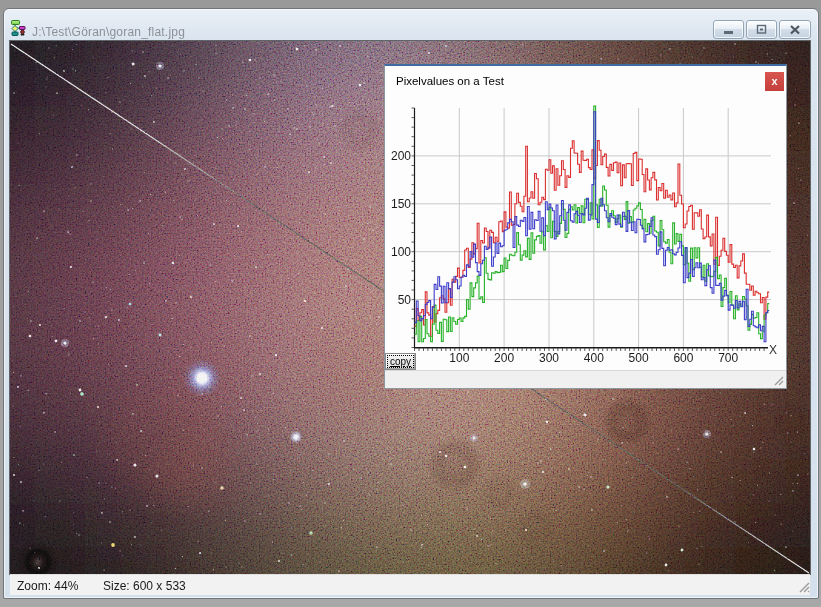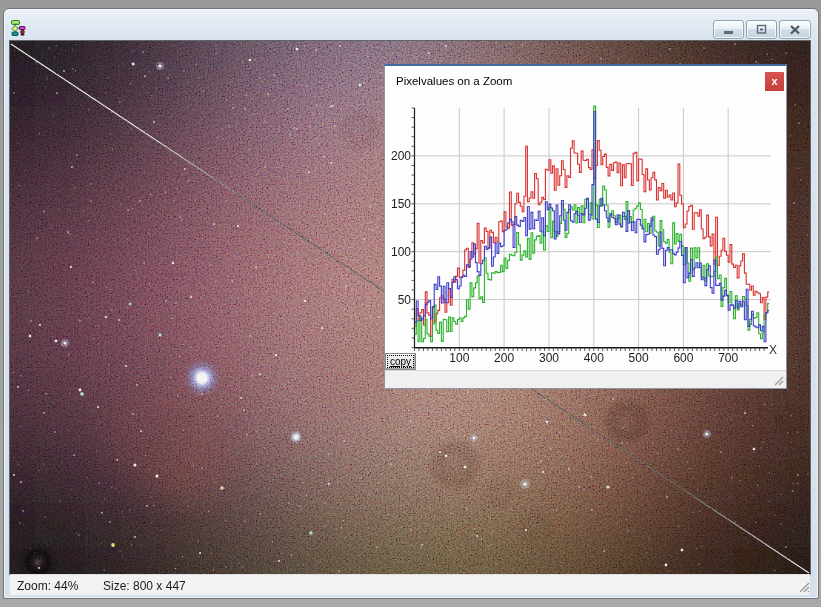--- a/index.html
+++ b/index.html
@@ -10,20 +10,21 @@
 <line x1="4" y1="8" x2="11" y2="8" stroke="#1c7878" stroke-width="1"></line>
 <line x1="11" y1="8" x2="11" y2="13" stroke="#333" stroke-width="1"></line>
 <rect x="0.5" y="0.5" width="8" height="4" rx="1" fill="#7fd84f" stroke="#2e7d1e"></rect>
 <rect x="1.5" y="1.3" width="6" height="1.2" fill="#c8f0a8" opacity="0.9"></rect>
 <path d="M4 5.5 L7 8.5 L4 11.5 L1 8.5 Z" fill="#f4f46a" stroke="#1c7878"></path>
 <rect x="8.5" y="6.5" width="5.5" height="3" rx="0.5" fill="#cc3fcc" stroke="#5a1a5a"></rect>
 <rect x="1" y="12" width="6" height="3.5" rx="0.8" fill="#1f9090" stroke="#0d5555"></rect>
 <circle cx="11.5" cy="12" r="1.8" fill="#993333" stroke="#551515"></circle>
 <rect x="9.8" y="13.8" width="3.4" height="1.8" rx="0.4" fill="#222"></rect>
 </svg>
+  <div style="position:absolute;left:28px;top:16px;font-size:12px;color:#8c9196;letter-spacing:0.2px">J:\Test\Göran\goran_flat.jpg</div>
   <div style="position:absolute;left:709px;top:11px;width:29px;height:17px;border:1px solid #93a5b5;border-radius:3px;background:linear-gradient(180deg,#fdfeff 0%,#e7eef5 45%,#d3dee9 50%,#c5d3e1 100%);box-shadow:inset 0 0 0 1px rgba(255,255,255,0.75)">
       <div style="position:absolute;left:10px;top:10px;width:9px;height:3px;background:#5d6a75"></div>
     </div>
   <div style="position:absolute;left:742px;top:11px;width:29px;height:17px;border:1px solid #93a5b5;border-radius:3px;background:linear-gradient(180deg,#fdfeff 0%,#e7eef5 45%,#d3dee9 50%,#c5d3e1 100%);box-shadow:inset 0 0 0 1px rgba(255,255,255,0.75)">
       <svg width="29" height="17" viewBox="0 0 29 17" style="position:absolute;left:0;top:0">
         <rect x="10.5" y="4.5" width="8" height="7.5" fill="none" stroke="#5d6a75" stroke-width="1.4"></rect>
         <rect x="13" y="7.5" width="3" height="2" fill="#5d6a75"></rect>
       </svg>
     </div>
   <div style="position:absolute;left:775px;top:11px;width:30px;height:17px;border:1px solid #93a5b5;border-radius:3px;background:linear-gradient(180deg,#fdfeff 0%,#e7eef5 45%,#d3dee9 50%,#c5d3e1 100%);box-shadow:inset 0 0 0 1px rgba(255,255,255,0.75)">
@@ -1506,21 +1507,21 @@
 <circle cx="192" cy="337" r="5" fill="#ffffff"></circle>
 <circle cx="286" cy="396" r="6.5" fill="url(#midstar)"></circle>
 <circle cx="286" cy="396" r="2" fill="#ffffff"></circle>
 <line x1="1" y1="3" x2="799" y2="532" stroke="url(#lineGrad)" stroke-width="1.05"></line>
 <rect width="800" height="533" filter="url(#grain)" style="mix-blend-mode:overlay" opacity="0.6"></rect>
 <rect width="800" height="533" filter="url(#grain)" opacity="0.09"></rect>
 </svg>
   </div>
   <div style="position:absolute;left:6px;top:565px;width:800px;height:20px;background:#f2f2f2;border-top:1px solid #e0e0e0">
     <div style="position:absolute;left:7px;top:4px;font-size:12px;color:#1a1a1a">Zoom: 44%</div>
-    <div style="position:absolute;left:93px;top:4px;font-size:12px;color:#1a1a1a">Size: 800 x 447</div>
+    <div style="position:absolute;left:93px;top:4px;font-size:12px;color:#1a1a1a">Size: 600 x 533</div>
   </div>
   <svg width="14" height="12" viewBox="0 0 14 12" style="position:absolute;left:793px;top:572px">
       <path d="M12 2 L3 11 M12 6 L7 11 M12 10 L11 11" stroke="#9a9a9a" stroke-width="1.4"></path>
     </svg>
 </div>
 
 <div style="position:absolute;left:384px;top:64px;width:401px;height:322px;background:#fdfdfd;border:1px solid #8f979e;border-top:2px solid #3f6da3">
   <svg width="402" height="325" viewBox="0 0 402 325" style="position:absolute;left:0;top:0;font-family:'Liberation Sans',sans-serif">
 <line x1="74.3" y1="42" x2="74.3" y2="281.5" stroke="#c9c9c9" stroke-width="1"></line>
 <line x1="119.1" y1="42" x2="119.1" y2="281.5" stroke="#c9c9c9" stroke-width="1"></line>
@@ -1649,21 +1650,21 @@
 <text x="343.2" y="296" font-size="12" fill="#1c1c1c" text-anchor="middle">700</text>
 <text x="26" y="237.6" font-size="12" fill="#1c1c1c" text-anchor="end">50</text>
 <text x="26" y="189.7" font-size="12" fill="#1c1c1c" text-anchor="end">100</text>
 <text x="26" y="141.8" font-size="12" fill="#1c1c1c" text-anchor="end">150</text>
 <text x="26" y="93.9" font-size="12" fill="#1c1c1c" text-anchor="end">200</text>
 <text x="384" y="288" font-size="12" fill="#333" text-anchor="start">X</text>
 <path d="M29.5 260.4H31.3V242.6H33.1V254.4H34.9V246.8H36.7V243.6H38.5V259.0H40.3V225.9H42.0V246.9H43.8V249.1H45.6V270.2H47.4V240.6H49.2V256.0H51.0V247.6H52.8V244.4H54.6V231.8H56.4V229.8H58.2V232.9H60.0V246.2H61.8V236.7H63.6V222.7H65.4V239.3H67.1V213.3H68.9V216.1H70.7V210.4H72.5V202.1H74.3V211.5H76.1V211.2H77.9V204.4H79.7V184.0H81.5V182.3H83.3V201.4H85.1V193.1H86.9V176.7H88.7V187.9H90.5V182.6H92.2V157.2H94.0V197.0H95.8V174.5H97.6V177.0H99.4V162.0H101.2V165.5H103.0V182.3H104.8V164.3H106.6V166.4H108.4V176.8H110.2V171.3H112.0V175.7H113.8V155.8H115.6V155.0H117.3V165.6H119.1V145.9H120.9V161.1H122.7V162.2H124.5V126.0H126.3V159.2H128.1V158.5H129.9V137.8H131.7V127.3H133.5V136.4H135.3V140.3H137.1V145.7H138.9V130.2H140.7V80.3H142.4V135.7H144.2V132.0H146.0V125.7H147.8V132.2H149.6V107.5H151.4V112.8H153.2V138.8H155.0V136.2H156.8V131.3H158.6V133.6H160.4V103.3H162.2V104.3H164.0V93.7H165.8V107.3H167.5V99.9H169.3V124.3H171.1V102.8H172.9V119.3H174.7V109.8H176.5V94.8H178.3V103.5H180.1V121.4H181.9V109.7H183.7V111.4H185.5V82.2H187.3V74.7H189.1V87.0H190.9V87.2H192.6V98.3H194.4V106.4H196.2V85.1H198.0V94.3H199.8V94.5H201.6V93.2H203.4V101.6H205.2V103.5H207.0V83.9H208.8V112.4H210.6V99.5H212.4V74.6H214.2V84.2H216.0V98.7H217.7V90.5H219.5V88.1H221.3V101.4H223.1V110.0H224.9V98.4H226.7V104.4H228.5V96.7H230.3V96.1H232.1V106.8H233.9V97.0H235.7V119.7H237.5V98.9H239.3V111.8H241.1V97.7H242.8V97.6H244.6V97.8H246.4V119.5H248.2V87.5H250.0V86.4H251.8V114.6H253.6V93.0H255.4V93.2H257.2V108.5H259.0V125.7H260.8V102.9H262.6V114.0H264.4V123.9H266.1V111.7H267.9V106.4H269.7V113.9H271.5V134.0H273.3V121.5H275.1V124.8H276.9V117.5H278.7V132.2H280.5V124.2H282.3V131.3H284.1V129.0H285.9V133.9H287.7V127.0H289.5V140.7H291.2V136.9H293.0V98.0H294.8V129.2H296.6V138.0H298.4V161.8H300.2V158.0H302.0V145.0H303.8V140.5H305.6V139.3H307.4V163.3H309.2V146.7H311.0V146.9H312.8V150.2H314.6V143.8H316.3V163.0H318.1V172.6H319.9V171.0H321.7V149.1H323.5V170.9H325.3V179.9H327.1V168.0H328.9V198.2H330.7V151.3H332.5V199.4H334.3V190.2H336.1V184.3H337.9V172.2H339.7V185.4H341.4V189.2H343.2V196.3H345.0V178.6H346.8V198.1H348.6V201.5H350.4V199.3H352.2V211.9H354.0V199.9H355.8V195.0H357.6V187.9H359.4V207.1H361.2V218.2H363.0V218.3H364.8V224.3H366.5V220.0H368.3V229.3H370.1V225.3H371.9V226.8H373.7V227.8H375.5V236.8H377.3V231.5H379.1V253.3H380.9V231.1H382.7V226.1H384.2" fill="none" stroke="#db2f2f" stroke-width="1.1"></path>
 <path d="M29.5 268.1H31.3V254.7H33.1V275.8H34.9V250.4H36.7V275.8H38.5V272.5H40.3V253.5H42.0V267.7H43.8V270.3H45.6V275.8H47.4V258.2H49.2V239.1H51.0V264.2H52.8V267.4H54.6V256.4H56.4V275.4H58.2V253.2H60.0V253.8H61.8V265.6H63.6V251.0H65.4V265.5H67.1V251.8H68.9V255.5H70.7V258.2H72.5V253.5H74.3V252.0H76.1V255.5H77.9V251.9H79.7V250.4H81.5V233.5H83.3V243.1H85.1V216.9H86.9V230.6H88.7V221.9H90.5V216.9H92.2V210.1H94.0V232.6H95.8V230.9H97.6V236.5H99.4V191.8H101.2V207.2H103.0V213.4H104.8V213.9H106.6V206.8H108.4V207.2H110.2V205.6H112.0V206.6H113.8V206.4H115.6V199.3H117.3V205.6H119.1V192.0H120.9V202.5H122.7V194.4H124.5V188.3H126.3V189.3H128.1V189.7H129.9V186.2H131.7V166.6H133.5V178.7H135.3V194.1H137.1V189.1H138.9V184.8H140.7V190.9H142.4V172.4H144.2V193.4H146.0V166.7H147.8V187.2H149.6V173.9H151.4V170.4H153.2V169.6H155.0V177.2H156.8V165.9H158.6V183.9H160.4V159.6H162.2V165.5H164.0V141.2H165.8V171.8H167.5V155.4H169.3V165.4H171.1V170.4H172.9V165.5H174.7V157.4H176.5V137.7H178.3V143.4H180.1V171.5H181.9V167.4H183.7V143.4H185.5V140.8H187.3V144.0H189.1V138.8H190.9V157.0H192.6V141.6H194.4V148.0H196.2V139.9H198.0V156.8H199.8V133.2H201.6V133.5H203.4V148.3H205.2V136.8H207.0V153.0H208.8V40.1H210.6V138.9H212.4V161.5H214.2V133.3H216.0V140.1H217.7V120.0H219.5V124.0H221.3V139.2H223.1V161.1H224.9V149.4H226.7V144.8H228.5V149.7H230.3V156.5H232.1V152.6H233.9V149.0H235.7V161.1H237.5V150.5H239.3V153.4H241.1V135.6H242.8V157.1H244.6V150.6H246.4V156.1H248.2V144.0H250.0V142.2H251.8V139.9H253.6V136.9H255.4V143.5H257.2V162.1H259.0V153.2H260.8V165.8H262.6V157.6H264.4V167.2H266.1V154.5H267.9V150.2H269.7V165.0H271.5V166.3H273.3V179.9H275.1V154.6H276.9V163.7H278.7V175.7H280.5V177.1H282.3V173.5H284.1V186.2H285.9V197.8H287.7V156.9H289.5V178.0H291.2V167.6H293.0V175.4H294.8V168.4H296.6V179.9H298.4V198.6H300.2V181.8H302.0V197.1H303.8V215.2H305.6V182.1H307.4V203.6H309.2V181.7H311.0V191.9H312.8V181.8H314.6V201.2H316.3V210.9H318.1V199.3H319.9V215.2H321.7V197.8H323.5V209.9H325.3V210.7H327.1V210.2H328.9V205.4H330.7V191.4H332.5V212.6H334.3V209.0H336.1V240.5H337.9V221.6H339.7V212.4H341.4V229.1H343.2V236.8H345.0V225.5H346.8V239.1H348.6V252.7H350.4V229.8H352.2V243.9H354.0V237.7H355.8V240.0H357.6V230.5H359.4V233.3H361.2V239.9H363.0V264.2H364.8V258.4H366.5V248.4H368.3V252.2H370.1V251.5H371.9V246.7H373.7V267.7H375.5V272.6H377.3V265.8H379.1V249.3H380.9V246.8H382.7V237.6H384.2" fill="none" stroke="#28b228" stroke-width="1.1"></path>
 <path d="M29.5 256.6H31.3V235.0H33.1V249.8H34.9V254.6H36.7V252.6H38.5V249.8H40.3V238.4H42.0V236.5H43.8V234.6H45.6V252.8H47.4V241.2H49.2V218.4H51.0V223.5H52.8V210.7H54.6V220.1H56.4V237.0H58.2V220.2H60.0V236.7H61.8V216.7H63.6V222.6H65.4V231.5H67.1V216.1H68.9V210.7H70.7V213.7H72.5V222.8H74.3V220.0H76.1V211.0H77.9V209.2H79.7V210.5H81.5V198.9H83.3V200.8H85.1V185.5H86.9V191.2H88.7V178.1H90.5V196.6H92.2V205.6H94.0V209.4H95.8V197.7H97.6V194.2H99.4V180.2H101.2V183.4H103.0V181.7H104.8V171.0H106.6V200.2H108.4V191.0H110.2V177.0H112.0V187.4H113.8V177.1H115.6V180.7H117.3V179.8H119.1V164.2H120.9V163.2H122.7V156.9H124.5V153.4H126.3V155.8H128.1V181.5H129.9V150.6H131.7V159.1H133.5V160.5H135.3V154.3H137.1V155.4H138.9V151.5H140.7V169.8H142.4V140.5H144.2V163.1H146.0V146.4H147.8V162.7H149.6V153.7H151.4V154.5H153.2V145.4H155.0V165.3H156.8V151.9H158.6V169.7H160.4V135.8H162.2V143.6H164.0V138.1H165.8V142.0H167.5V144.7H169.3V172.9H171.1V139.0H172.9V167.9H174.7V149.7H176.5V134.5H178.3V154.3H180.1V164.2H181.9V146.4H183.7V138.9H185.5V154.7H187.3V156.1H189.1V147.7H190.9V145.4H192.6V149.3H194.4V156.5H196.2V147.6H198.0V148.9H199.8V142.2H201.6V132.3H203.4V154.1H205.2V148.9H207.0V118.6H208.8V45.8H210.6V153.1H212.4V156.5H214.2V139.9H216.0V132.2H217.7V138.7H219.5V144.8H221.3V151.7H223.1V155.7H224.9V147.6H226.7V151.2H228.5V152.3H230.3V158.6H232.1V149.0H233.9V158.1H235.7V160.5H237.5V146.2H239.3V150.3H241.1V165.4H242.8V144.6H244.6V156.2H246.4V164.5H248.2V155.7H250.0V166.7H251.8V153.2H253.6V153.5H255.4V159.2H257.2V162.9H259.0V175.9H260.8V168.6H262.6V168.3H264.4V160.4H266.1V151.7H267.9V169.0H269.7V170.6H271.5V188.2H273.3V183.8H275.1V165.9H276.9V182.4H278.7V199.7H280.5V184.2H282.3V181.5H284.1V184.3H285.9V183.7H287.7V187.8H289.5V188.9H291.2V186.3H293.0V182.0H294.8V175.7H296.6V189.4H298.4V216.8H300.2V181.6H302.0V211.6H303.8V207.1H305.6V193.5H307.4V210.5H309.2V201.7H311.0V196.8H312.8V201.8H314.6V197.1H316.3V213.7H318.1V211.5H319.9V219.6H321.7V203.7H323.5V199.8H325.3V221.6H327.1V227.3H328.9V194.1H330.7V219.4H332.5V219.5H334.3V217.3H336.1V234.1H337.9V230.1H339.7V224.4H341.4V229.6H343.2V244.1H345.0V238.9H346.8V239.3H348.6V242.2H350.4V234.5H352.2V241.9H354.0V235.4H355.8V240.7H357.6V235.2H359.4V253.7H361.2V223.3H363.0V260.5H364.8V253.2H366.5V245.2H368.3V259.8H370.1V260.9H371.9V261.7H373.7V258.9H375.5V264.8H377.3V260.4H379.1V275.8H380.9V246.7H382.7V244.5H384.2" fill="none" stroke="#3d3dca" stroke-width="1.1"></path>
 </svg>
-  <div style="position:absolute;left:11px;top:9px;font-size:11.5px;color:#000">Pixelvalues on a Zoom</div>
+  <div style="position:absolute;left:11px;top:9px;font-size:11.5px;color:#000">Pixelvalues on a Test</div>
   <div style="position:absolute;left:380px;top:6px;width:19px;height:19px;background:linear-gradient(180deg,#d95550 0%,#c43f3b 100%);color:#fff;font-size:11px;font-weight:bold;text-align:center;line-height:19px">x</div>
 
   <div style="position:absolute;left:0px;top:287px;width:29px;height:15px;background:linear-gradient(180deg,#f5f5f5,#dddddd);border:1px solid #8a8a8a;box-shadow:inset -1px -1px 0 #a8a8a8, inset 1px 1px 0 #ffffff">
      <div style="position:absolute;left:1px;top:1px;right:1px;bottom:1px;border:1px dotted #000;font-size:10px;line-height:12px;text-align:center;color:#000;text-decoration:underline">copy</div>
   </div>
 
   <div style="position:absolute;left:0;top:304px;width:401px;height:17px;background:#f0f0f0;border-top:1px solid #d8d8d8">
     <svg width="13" height="13" viewBox="0 0 13 13" style="position:absolute;right:1px;bottom:1px">
         <path d="M11 3 L3 11 M11 7 L7 11" stroke="#9a9a9a" stroke-width="1.3"></path>
       </svg>

